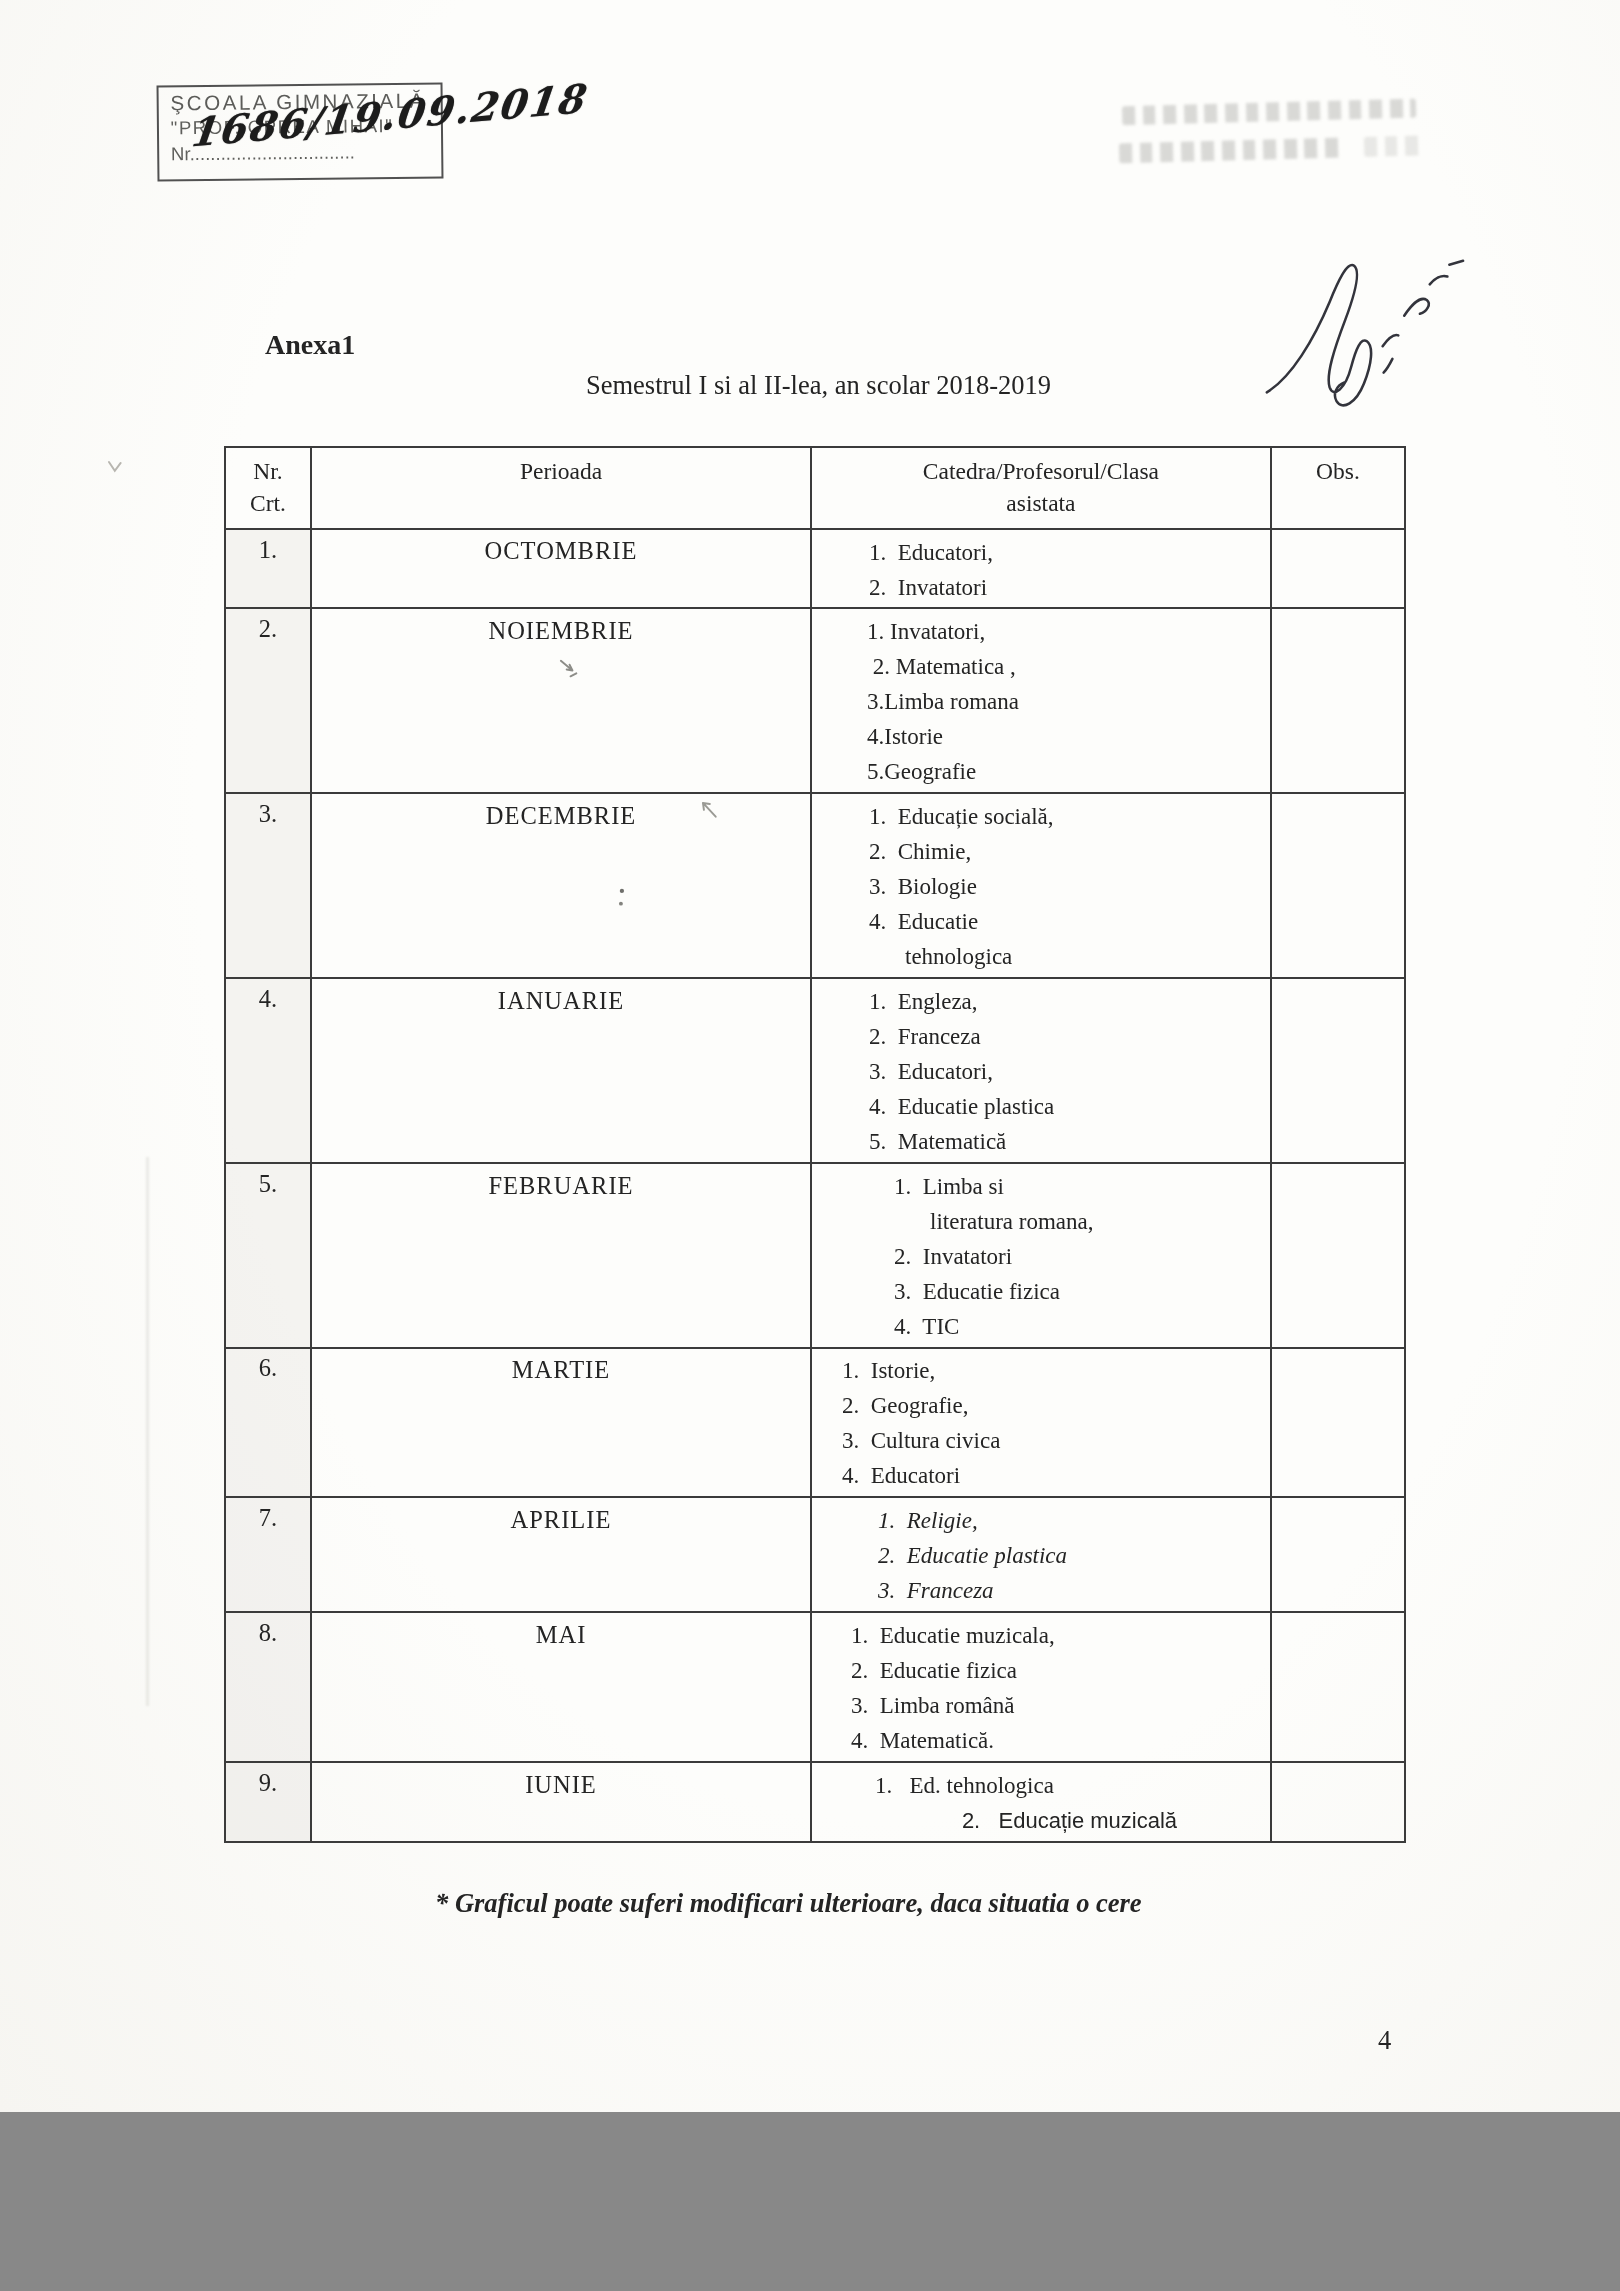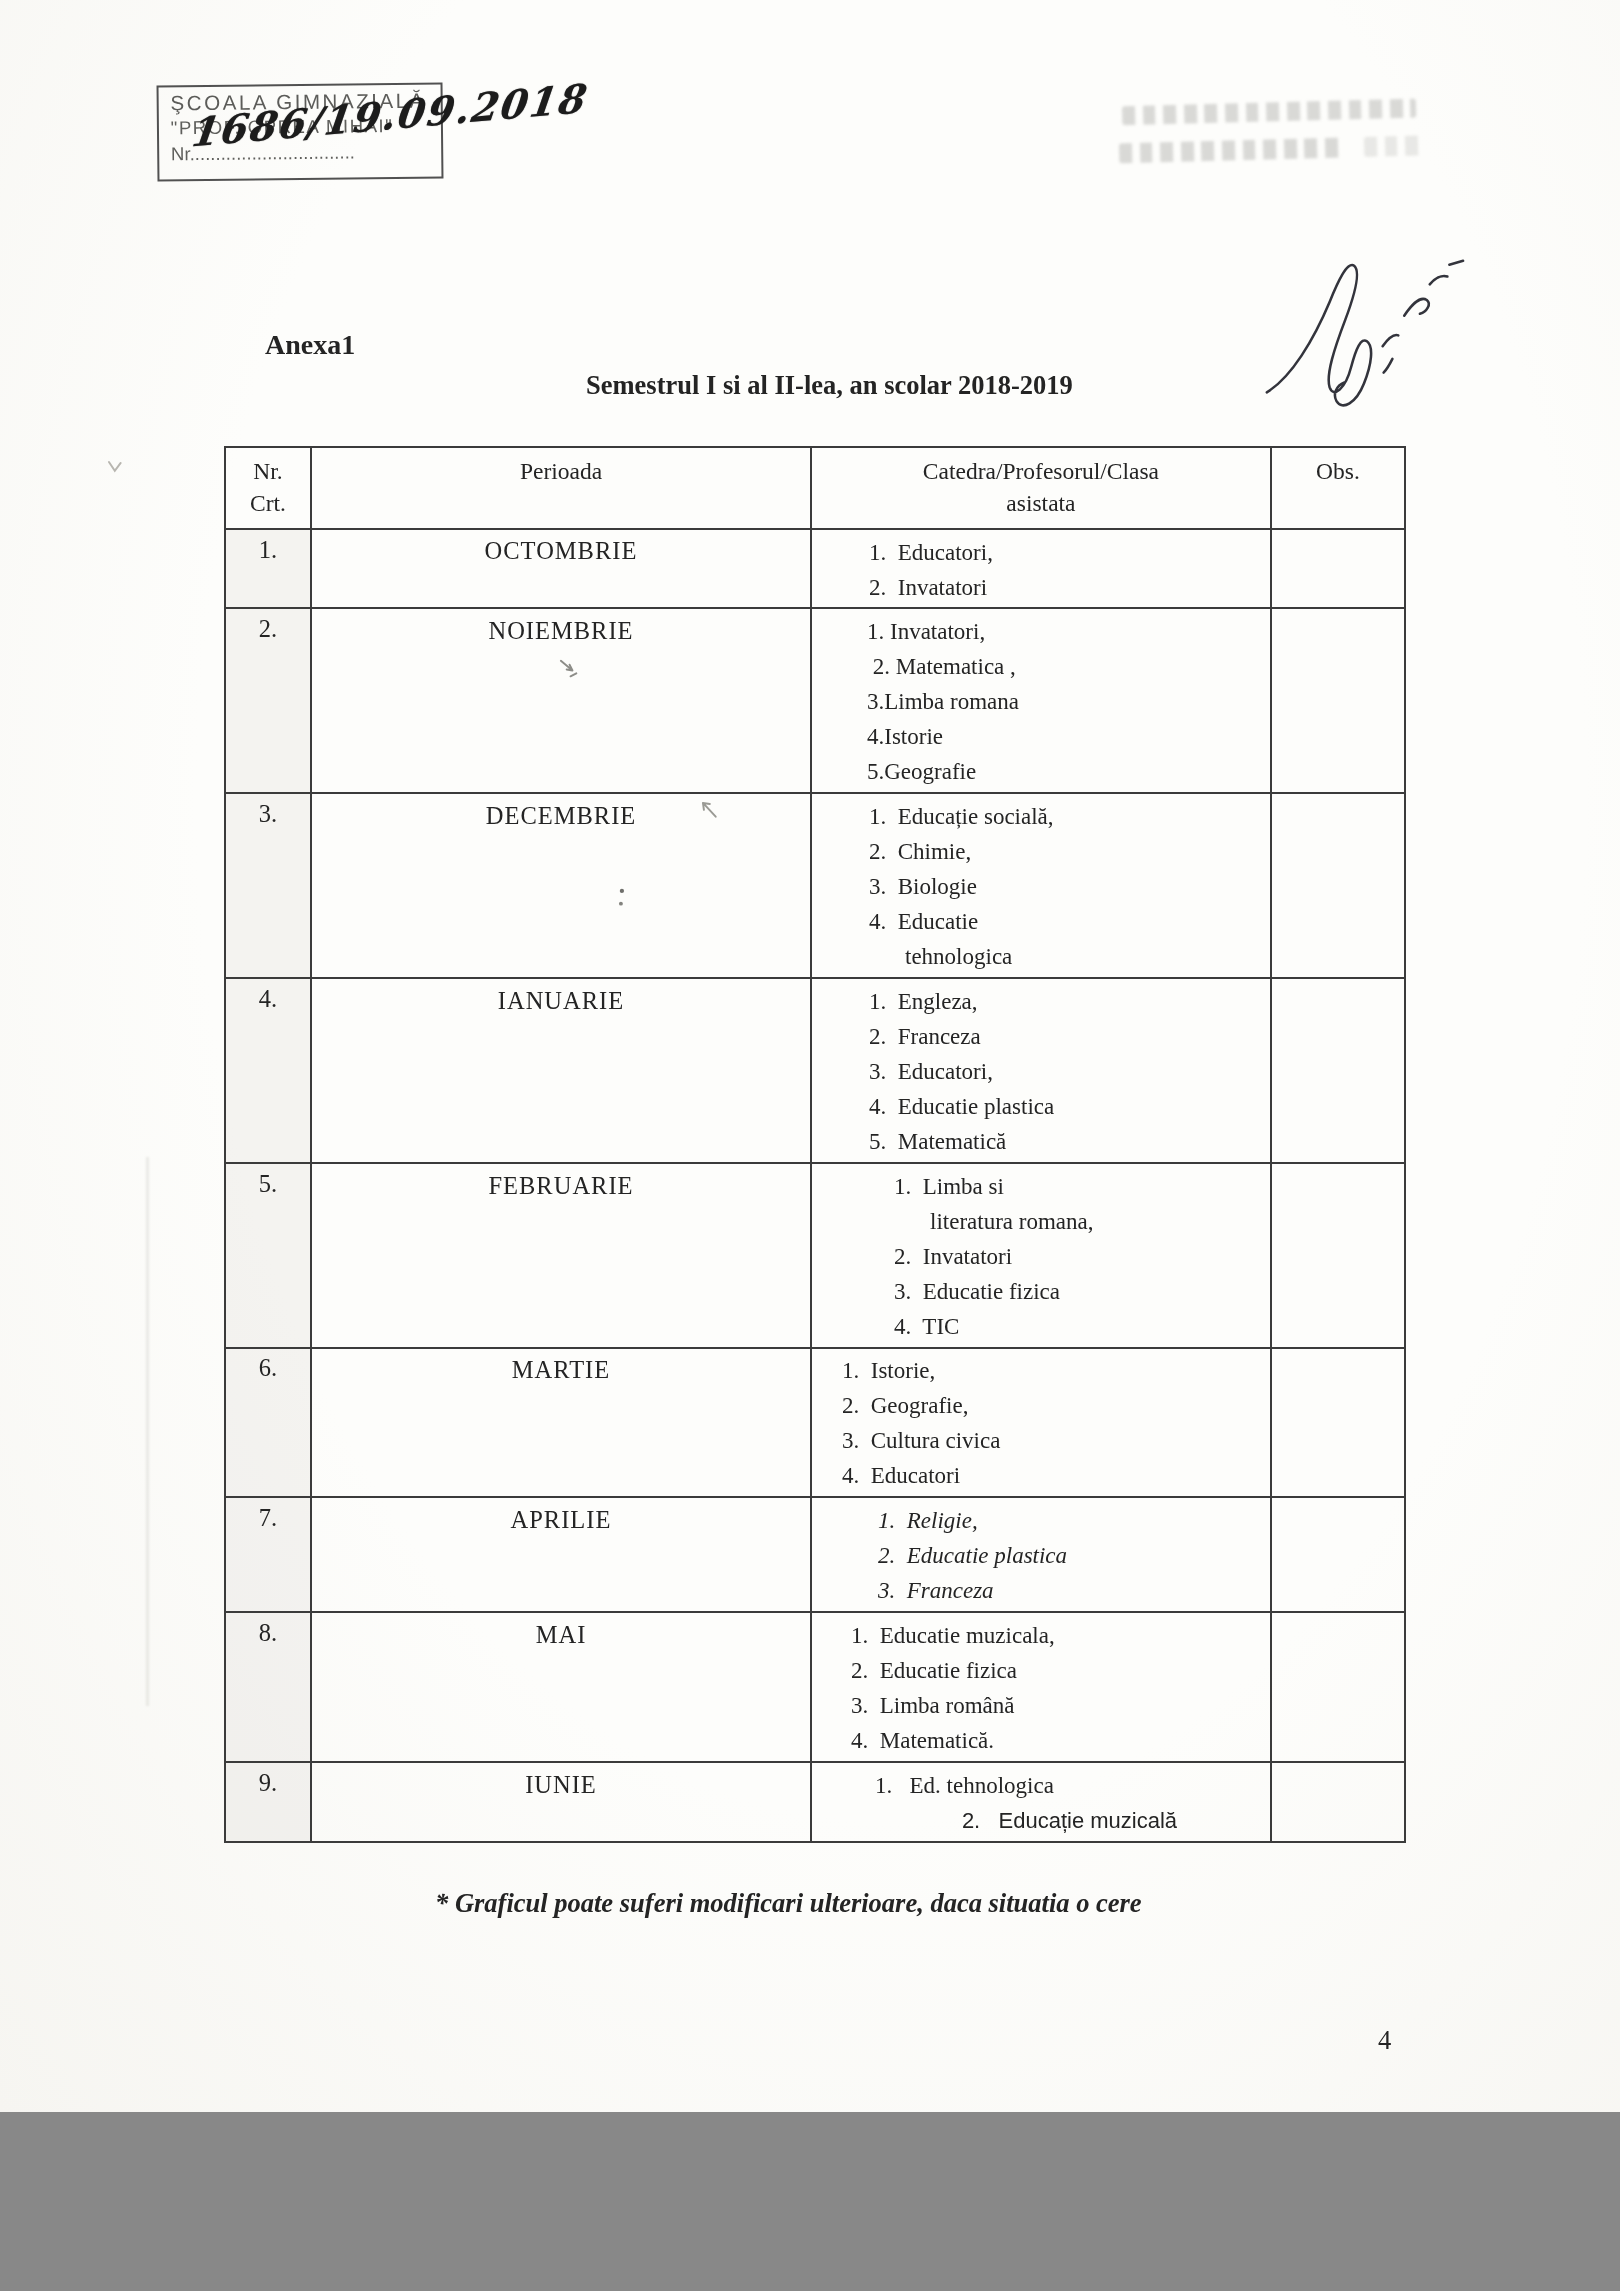--- a/index.html
+++ b/index.html
@@ -43,21 +43,21 @@
   .fb2{left:0;top:43px;width:227px;}
   .fb3{left:245px;top:43px;width:59px;opacity:.6;}
 
   
   .signature{position:absolute;left:1257px;top:245px;}
 
   
   .anexa{position:absolute;left:265px;top:288px;font-size:28px;font-weight:bold;margin-top:41px;}
   .doc-title{position:absolute;left:512px;top:284px;font-size:29px;font-weight:bold;letter-spacing:0.5px;white-space:nowrap;}
   .doc-title sup{font-size:19.6px;margin-left:9.8px;}
-  .subtitle{position:absolute;left:586px;top:370px;font-size:26.5px;white-space:nowrap;font-weight:bold;}
+  .subtitle{position:absolute;left:586px;top:370px;font-size:26.5px;white-space:nowrap;}
 
   
   table.sched{
     position:absolute;left:224px;top:446px;
     width:1182px;border-collapse:collapse;
     border:2.9px solid #3b3b3b;
   }
   table.sched th, table.sched td{
     border:2px solid #3b3b3b;
     vertical-align:top;

